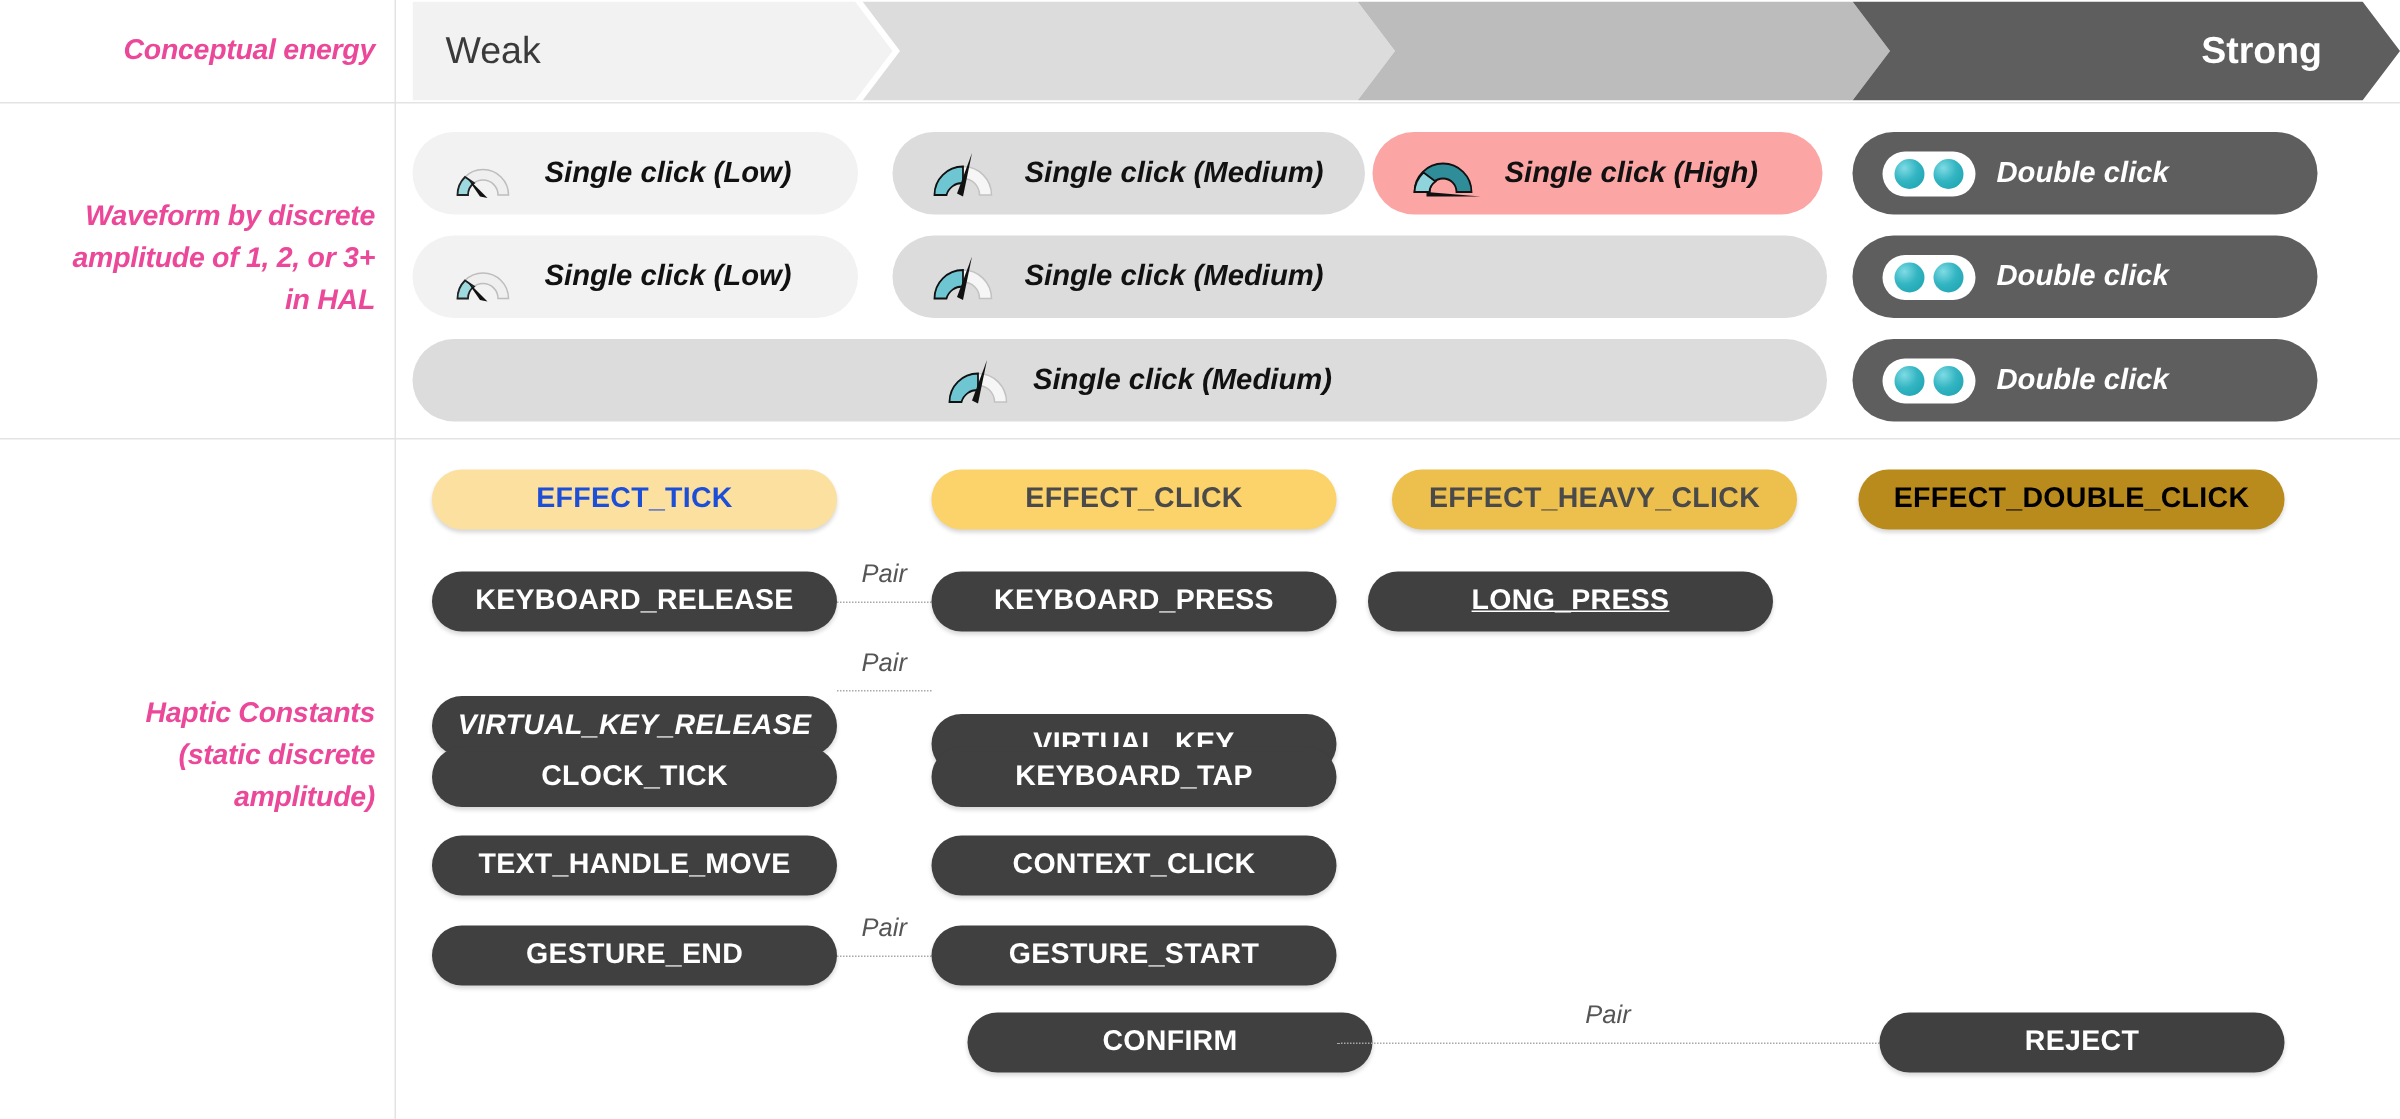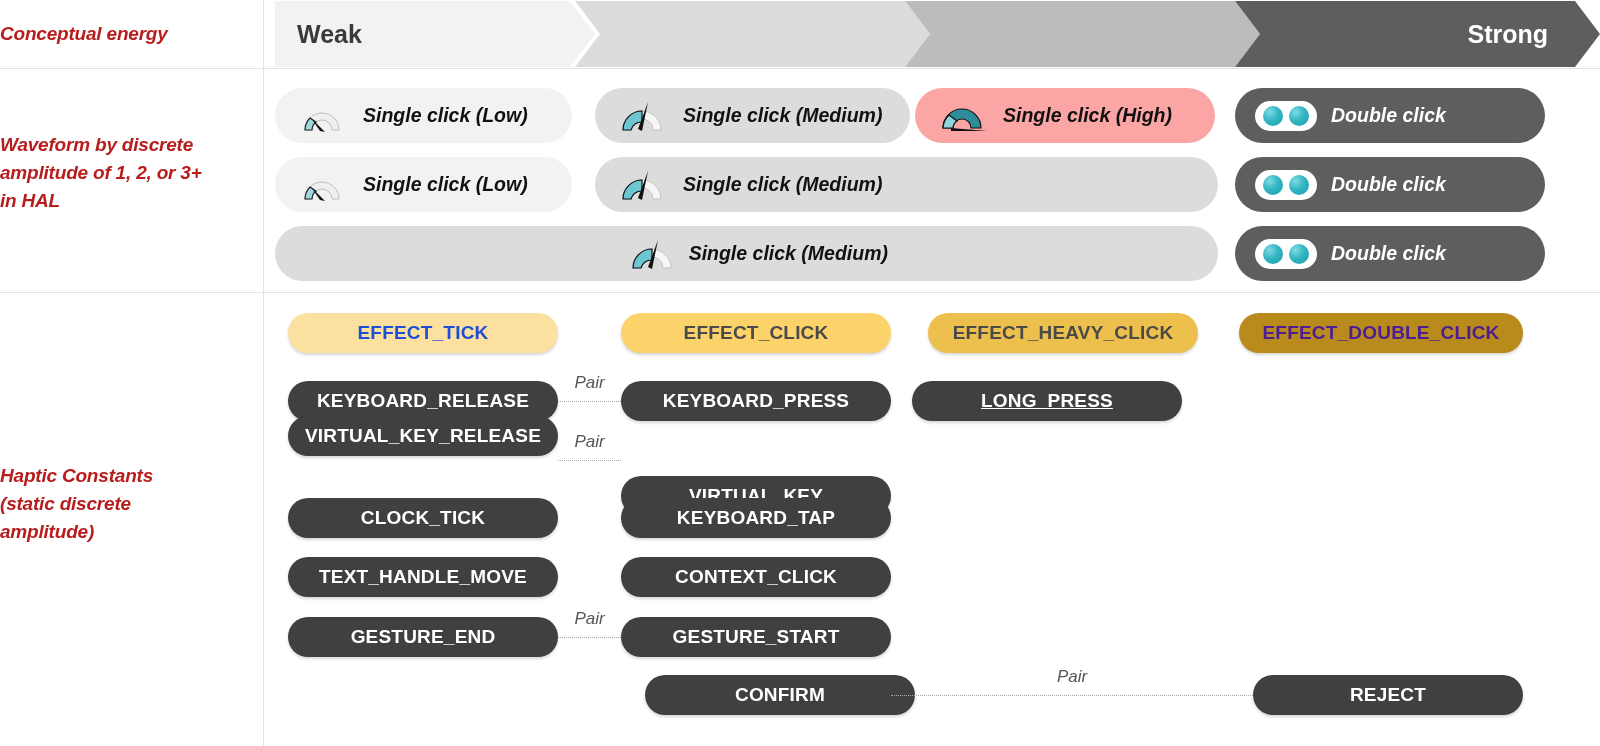--- a/index.html
+++ b/index.html
@@ -12,34 +12,34 @@
 
   .sheet { position: relative; width: 1600px; height: 746px; background:#fff; }
 
   
   .hrule { position:absolute; left:0; width:1600px; height:1px; background:#e3e3e3; }
   .vrule { position:absolute; top:0; width:1px; background:#e3e3e3; }
 
   
   .rowlabel {
     position:absolute; left:0; width:250px;
-    text-align:left;
+    text-align:right;
     font-style:italic; font-weight:bold;
-    color:#b91c1c; font-size:19px; line-height:28px;
+    color:#ec4899; font-size:19px; line-height:28px;
     letter-spacing:-0.2px;
   }
 
   
   .chevbar { position:absolute; }
   .chev {
     position:absolute; top:0; height:66px;
     display:flex; align-items:center;
   }
   .chev span {
-    font-size:25px; color:#3a3a3a; font-weight:700;
+    font-size:25px; color:#3a3a3a; font-weight:400;
     white-space:nowrap;
   }
   .chev.dark span { color:#ffffff; font-weight:bold; }
 
   
   .wpill {
     position:absolute; height:55px; border-radius:28px;
     display:flex; align-items:center; gap:14px;
   }
   .wpill .wlabel {
@@ -66,21 +66,21 @@
     position:absolute; height:40px; border-radius:21px;
     display:flex; align-items:center; justify-content:center;
     font-size:19px; font-weight:bold; letter-spacing:0.2px;
     white-space:nowrap;
     box-shadow: 0 2px 3px rgba(0,0,0,0.16);
   }
   .cpill.green { background:#404040; color:#ffffff; }
   .cpill.y1 { background:#fbe0a0; color:#1d4ed8; }
   .cpill.y2 { background:#fbd36a; color:#4a4a4a; }
   .cpill.y3 { background:#edbf4c; color:#4a4a4a; }
-  .cpill.y4 { background:#b98a1c; color:#4c1d95; }
+  .cpill.y4 { background:#b98a1c; color:#000000; }
 
   
   .pairline {
     position:absolute; height:0;
     border-top:1.5px dotted #a8a8a8;
   }
   .pairtext {
     position:absolute;
     font-style:italic; font-size:17px; color:#555;
     text-align:center; white-space:nowrap;
@@ -220,21 +220,21 @@
   <div class="cpill y2" style="left:621px; top:313px; width:270px;">EFFECT_CLICK</div>
   <div class="cpill y3" style="left:928px; top:313px; width:270px;">EFFECT_HEAVY_CLICK</div>
   <div class="cpill y4" style="left:1239px; top:313px; width:284px;">EFFECT_DOUBLE_CLICK</div>
 
   <div class="cpill green" style="left:288px; top:381px; width:270px;">KEYBOARD_RELEASE</div>
   <div class="pairline" style="left:558px; top:401px; width:63px;"></div>
   <div class="pairtext" style="left:558px; top:373px; width:63px;">Pair</div>
   <div class="cpill green" style="left:621px; top:381px; width:270px;">KEYBOARD_PRESS</div>
   <div class="cpill green" style="left:912px; top:381px; width:270px;text-decoration:underline;">LONG_PRESS</div>
 
-  <div class="cpill green" style="left:288px; top:416px; width:270px;">VIRTUAL_KEY_RELEASE</div>
+  <div class="cpill green" style="left:288px; top:464px; width:270px;font-style:italic;">VIRTUAL_KEY_RELEASE</div>
   <div class="pairline" style="left:558px; top:460px; width:63px;"></div>
   <div class="pairtext" style="left:558px; top:432px; width:63px;">Pair</div>
   <div class="cpill green" style="left:621px; top:440px; width:270px;margin-top:36px;">VIRTUAL_KEY</div>
 
   <div class="cpill green" style="left:288px; top:498px; width:270px;">CLOCK_TICK</div>
   <div class="cpill green" style="left:621px; top:498px; width:270px;">KEYBOARD_TAP</div>
 
   <div class="cpill green" style="left:288px; top:557px; width:270px;">TEXT_HANDLE_MOVE</div>
   <div class="cpill green" style="left:621px; top:557px; width:270px;">CONTEXT_CLICK</div>
 

